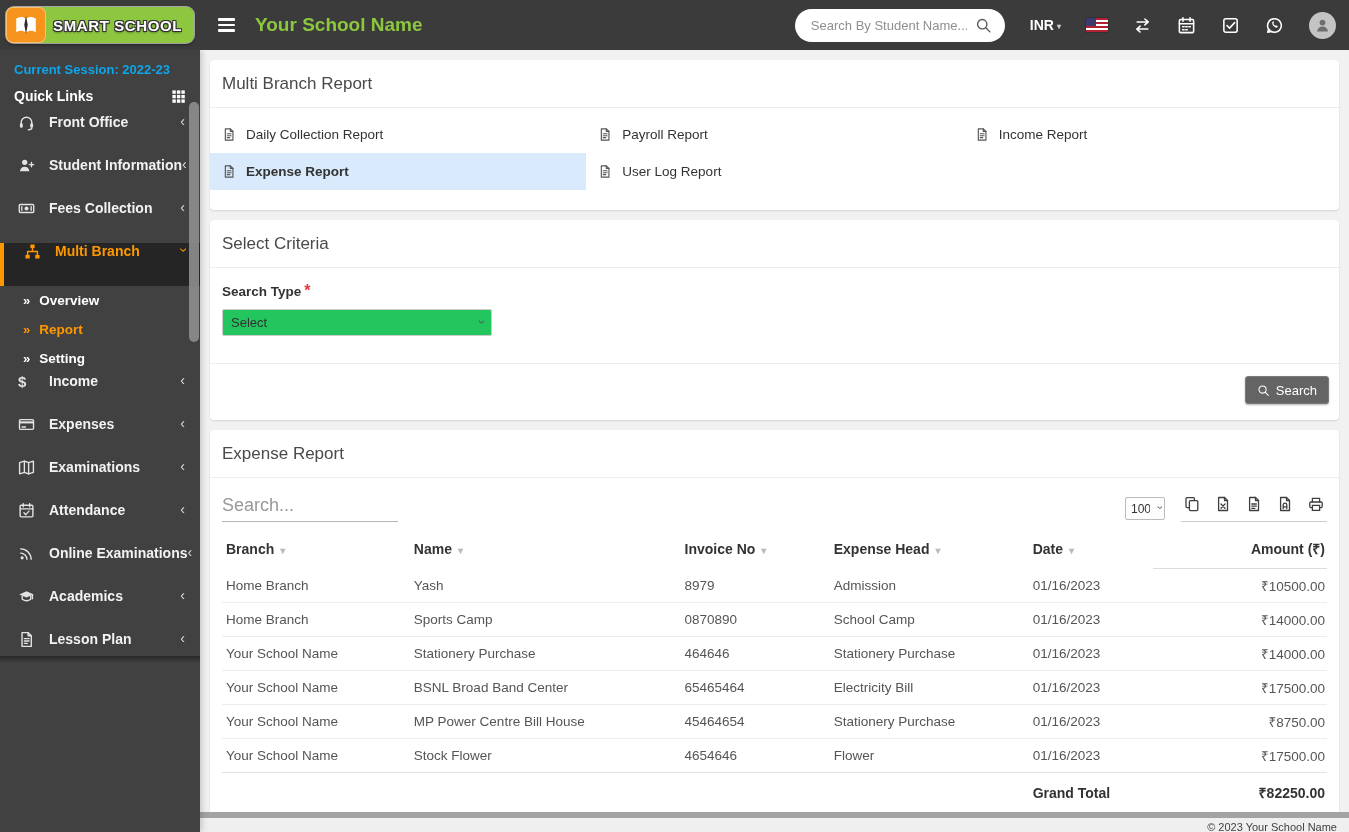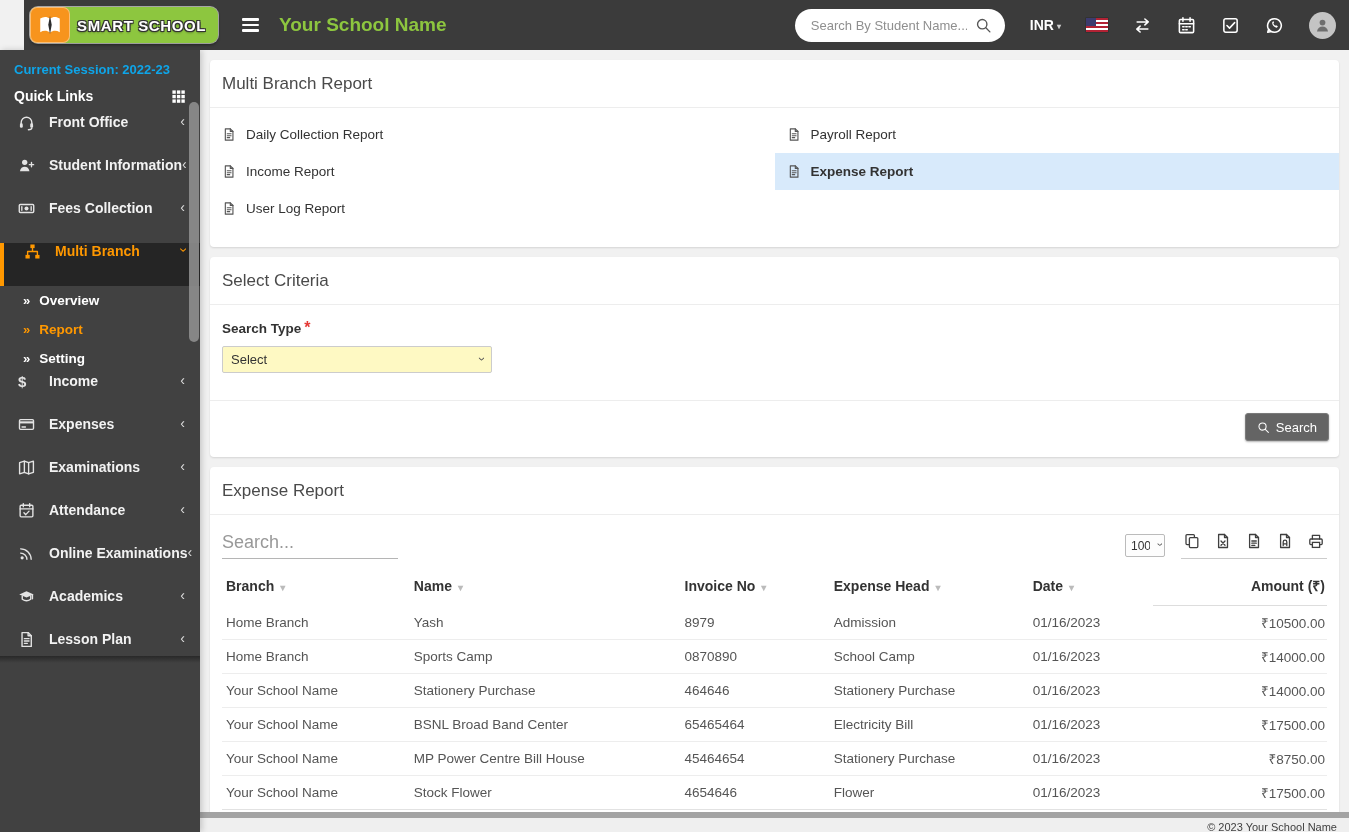--- a/index.html
+++ b/index.html
@@ -9,21 +9,21 @@
     background: var(--content_bg, #f1f1f1);
     position: relative;
     color:#444;
   }
   svg { display:block; }
 
   
   .topbar{
     position:absolute; top:0; left:0; right:0; height:50px;
     background:var(--header_bg,#3b3b3b);
-    display:flex; align-items:center; z-index:30;margin-left:24px;
+    display:flex; align-items:center; z-index:30;
   }
   .logo-area{ width:200px; flex:none; display:flex; justify-content:center; align-items:center; cursor:pointer;}
   .logo-pill{
     background:var(--brand_green,#8dc63f);
     border-radius:8px; height:36px; display:flex; align-items:center;
     padding:0 12px 0 0; box-shadow:0 0 0 1px rgba(255,255,255,.55), 0 2px 3px rgba(0,0,0,.4);
   }
   .logo-book{
     width:40px; height:36px; background:#f7941d; border-radius:7px;
     margin-right:7px; display:flex; align-items:center; justify-content:center;
@@ -86,33 +86,33 @@
   .sub-item.active{ color:var(--accent,#ff9800); }
   .sb-thumb{ position:absolute; top:52px; right:1px; width:10px; height:240px;
     background:#8e8e8e; border-radius:6px; opacity:.9; cursor:grab; z-index:25;}
 
   
   .main{ position:absolute; top:50px; left:200px; right:0; bottom:0; background:var(--content_bg,#f1f1f1); }
   .card{ background:#fff; margin:10px 10px 0; border-radius:4px; box-shadow:0 1px 2px rgba(0,0,0,.12); }
   .card-title{ padding:14px 12px 13px; font-size:17px; color:#4a4a4a; border-bottom:1px solid #ededed;}
 
   
-  .report-links{ display:grid; grid-template-columns:repeat(2,1fr); padding:8px 0 20px;}
+  .report-links{ display:grid; grid-template-columns:repeat(3,1fr); padding:8px 0 20px;}
   .report-link{ display:flex; align-items:center; gap:10px; padding:11px 12px; font-size:13.5px; color:#333; cursor:pointer;}
   .report-link .doc-icon{ width:14px; height:15px; color:#555; flex:none;}
   .report-link .doc-icon svg{ width:14px; height:15px;}
   .report-link.active{ background:var(--highlight_blue,#d8eafb); font-weight:bold;}
 
   
   .criteria-body{ padding:14px 12px 0; }
   .field-label{ font-size:13.5px; color:#333; font-weight:bold;}
   .req{ color:#e53935; margin-left:3px; font-weight:bold;}
   .select-wrap{ margin-top:9px; width:270px; position:relative;}
   .select-wrap select{
-    width:100%; height:27px; border:1px solid #ccc; border-radius:2px; background:#fef9c3;
+    width:100%; height:27px; border:1px solid #ccc; border-radius:2px; background:#22c55e;
     font-size:13px; color:#333; padding:0 22px 0 8px; appearance:none; -webkit-appearance:none;
     outline:none; font-family:"Liberation Sans",sans-serif; cursor:pointer;
   }
   .sel-caret{ position:absolute; right:9px; top:6px; font-size:12px; color:#555; pointer-events:none;
     display:inline-block; transform:rotate(-90deg);}
   .criteria-footer{ margin-top:27px; border-top:1px solid #ededed; padding:12px 10px 16px;
     display:flex; justify-content:flex-end;}
   .search-btn{
     background:var(--button_gray,#646464); color:#fff; border:1px solid #7a7a7a; border-radius:3px;
     height:28px; padding:0 11px; font-size:13px; display:flex; align-items:center; gap:6px;

